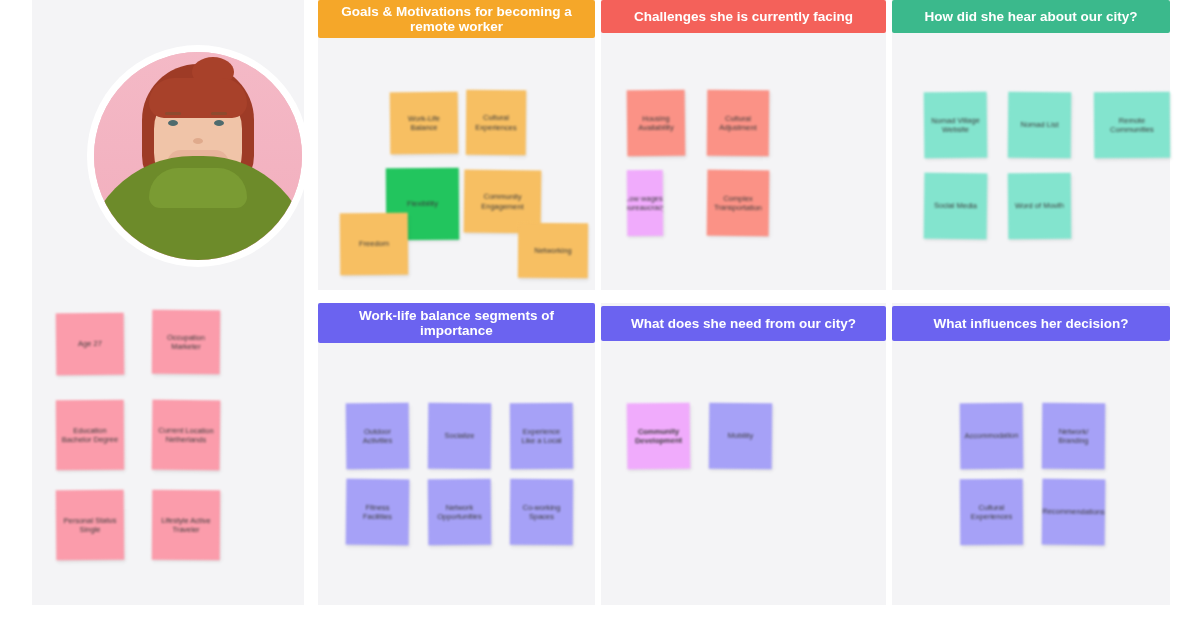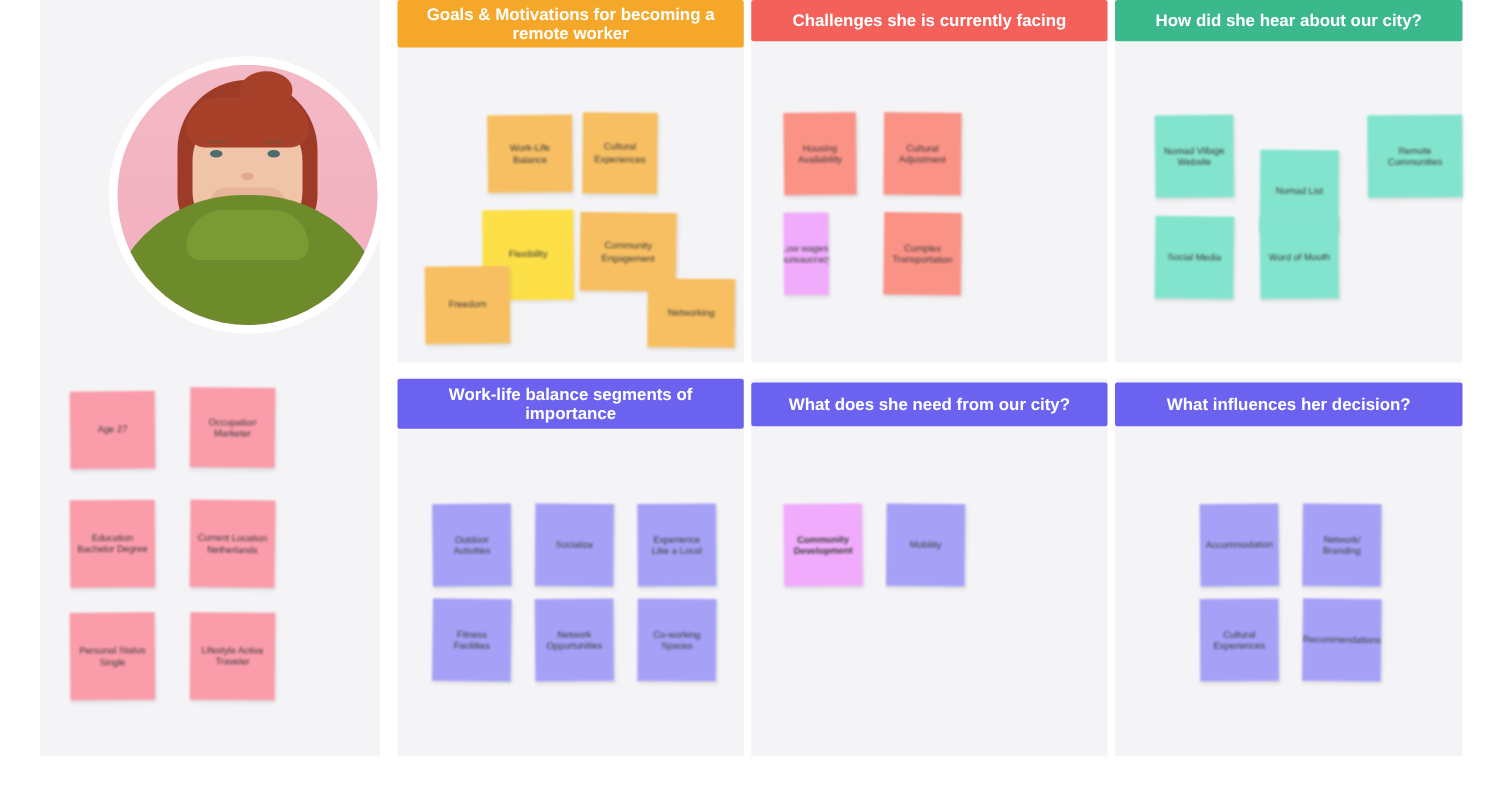--- a/index.html
+++ b/index.html
@@ -275,21 +275,21 @@
 
   <div id="sections-root">
       <div class="panel" style="left: 318px; top: 0px; width: 277px; height: 290px;"></div>
       <div class="banner" style="left: 318px; top: 0px; width: 277px; height: 38px; background: rgb(245, 167, 41);">Goals &amp; Motivations for becoming a remote worker</div>
       <div class="note" style="left: 390px; top: 92px; width: 68px; height: 62px; background: rgb(247, 191, 98); transform: rotate(-0.6deg); text-align: center;">
         <span>Work-Life Balance</span>
       </div>
       <div class="note" style="left: 466px; top: 90px; width: 60px; height: 65px; background: rgb(247, 191, 98); transform: rotate(0.5deg);">
         <span>Cultural Experiences</span>
       </div>
-      <div class="note" style="left: 386px; top: 168px; width: 73px; height: 72px; background: #fde047; transform: rotate(-0.4deg);">
+      <div class="note" style="left: 386px; top: 168px; width: 73px; height: 72px; background: #22c55e; transform: rotate(-0.4deg);">
         <span>Flexibility</span>
       </div>
       <div class="note" style="left: 464px; top: 170px; width: 77px; height: 63px; background: rgb(247, 191, 98); transform: rotate(0.7deg); text-align: center;">
         <span>Community Engagement</span>
       </div>
       <div class="note" style="left: 340px; top: 213px; width: 68px; height: 62px; background: rgb(247, 191, 98); transform: rotate(-0.5deg);">
         <span>Freedom</span>
       </div>
       <div class="note" style="left: 518px; top: 223px; width: 70px; height: 55px; background: rgb(247, 191, 98); transform: rotate(0.4deg); text-align: center;">
         <span>Networking</span>
@@ -306,21 +306,21 @@
         <span>Low wages/ bureaucracy</span>
       </div>
       <div class="note" style="left: 707px; top: 170px; width: 62px; height: 66px; background: rgb(251, 146, 134); transform: rotate(0.7deg);">
         <span>Complex Transportation</span>
       </div>
       <div class="panel" style="left: 892px; top: 0px; width: 278px; height: 290px;"></div>
       <div class="banner" style="left: 892px; top: 0px; width: 278px; height: 33px; background: rgb(59, 185, 140);">How did she hear about our city?</div>
       <div class="note" style="left: 924px; top: 92px; width: 63px; height: 66px; background: rgb(131, 228, 206); transform: rotate(-0.6deg);">
         <span>Nomad Village Website</span>
       </div>
-      <div class="note" style="left: 1008px; top: 92px; width: 63px; height: 66px; background: rgb(131, 228, 206); transform: rotate(0.5deg); margin-top: 28px;">
+      <div class="note" style="left: 1008px; top: 92px; width: 63px; height: 66px; background: rgb(131, 228, 206); transform: rotate(0.5deg);">
         <span>Nomad List</span>
       </div>
       <div class="note" style="left: 1094px; top: 92px; width: 76px; height: 66px; background: rgb(131, 228, 206); transform: rotate(-0.4deg);">
         <span>Remote Communities</span>
       </div>
       <div class="note" style="left: 924px; top: 173px; width: 63px; height: 66px; background: rgb(131, 228, 206); transform: rotate(0.7deg);">
         <span>Social Media</span>
       </div>
       <div class="note" style="left: 1008px; top: 173px; width: 63px; height: 66px; background: rgb(131, 228, 206); transform: rotate(-0.5deg);">
         <span>Word of Mouth</span>

